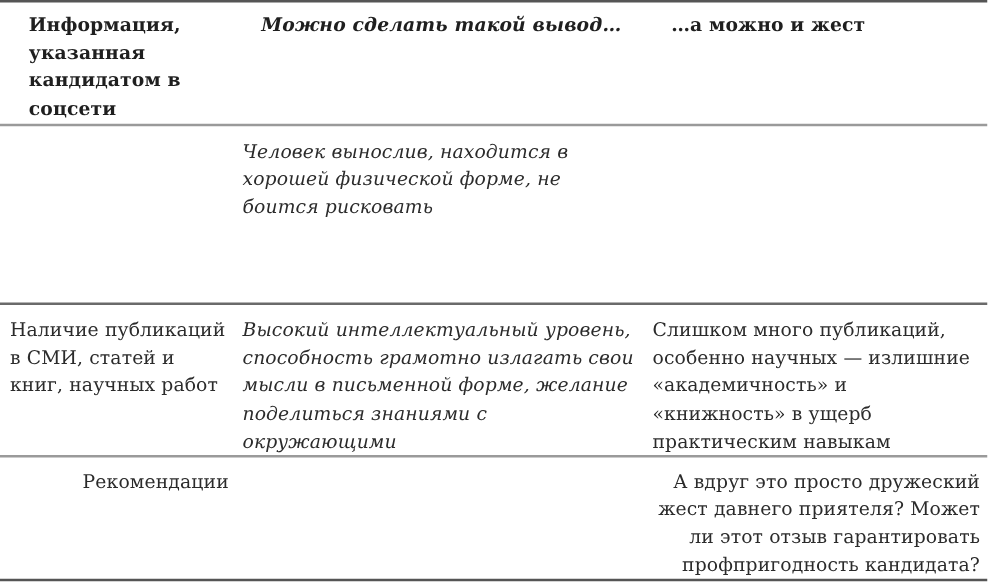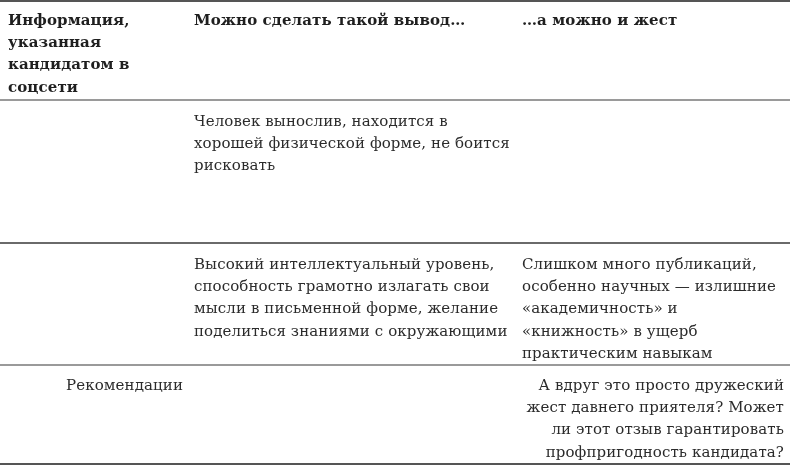--- a/index.html
+++ b/index.html
@@ -31,23 +31,23 @@
   .rule.r1 { top: 242px; background: #6a6a6a; }
   .rule.r2 { top: 364px; background: #9a9a9a; }
   .rule.bottom { top: 463px; background: #555; }
 
   .cell {
     position: absolute;
     font-size: 15px;
     line-height: 22.2px;
     letter-spacing: 0.1px;
   }
-  .hdr { font-weight: bold; color: #1f1f1f; }
+  .hdr { font-weight: bold; color: #1f1f1f; margin-left: 15px; }
   .c1 { left: 8px; width: 175px; }
-  .c2 { left: 194px; width: 320px; }
+  .c2 { left: 194px; width: 320px; font-style: italic; }
   .c3 { left: 522px; width: 262px; }
 
   .row-h { top: 9px; }
   .row-1 { top: 110px; }
   .row-2 { top: 253px; }
   .row-3 { top: 374px; text-align: right; }
 </style>
 </head>
 <body>
 
@@ -57,20 +57,21 @@
   <div class="cell hdr c1 row-h">Информация, указанная кандидатом в соцсети</div>
   <div class="cell hdr c2 row-h">Можно сделать такой вывод…</div>
   <div class="cell hdr c3 row-h">…а можно и жест</div>
 
   <div class="rule header"></div>
 
   <div class="cell c2 row-1">Человек вынослив, находится в хорошей физической форме, не боится рисковать</div>
 
   <div class="rule r1"></div>
 
+  <div class="cell c1 row-2">Наличие публикаций в СМИ, статей и книг, научных работ</div>
   <div class="cell c2 row-2">Высокий интеллектуальный уровень, способность грамотно излагать свои мысли в письменной форме, желание поделиться знаниями с окружающими</div>
   <div class="cell c3 row-2">Слишком много публикаций, особенно научных — излишние «академичность» и «книжность» в ущерб практическим навыкам</div>
 
   <div class="rule r2"></div>
 
   <div class="cell c1 row-3">Рекомендации</div>
   <div class="cell c3 row-3">А вдруг это просто дружеский жест давнего приятеля? Может ли этот отзыв гарантировать профпригодность кандидата?</div>
 
   <div class="rule bottom"></div>
 </div>

